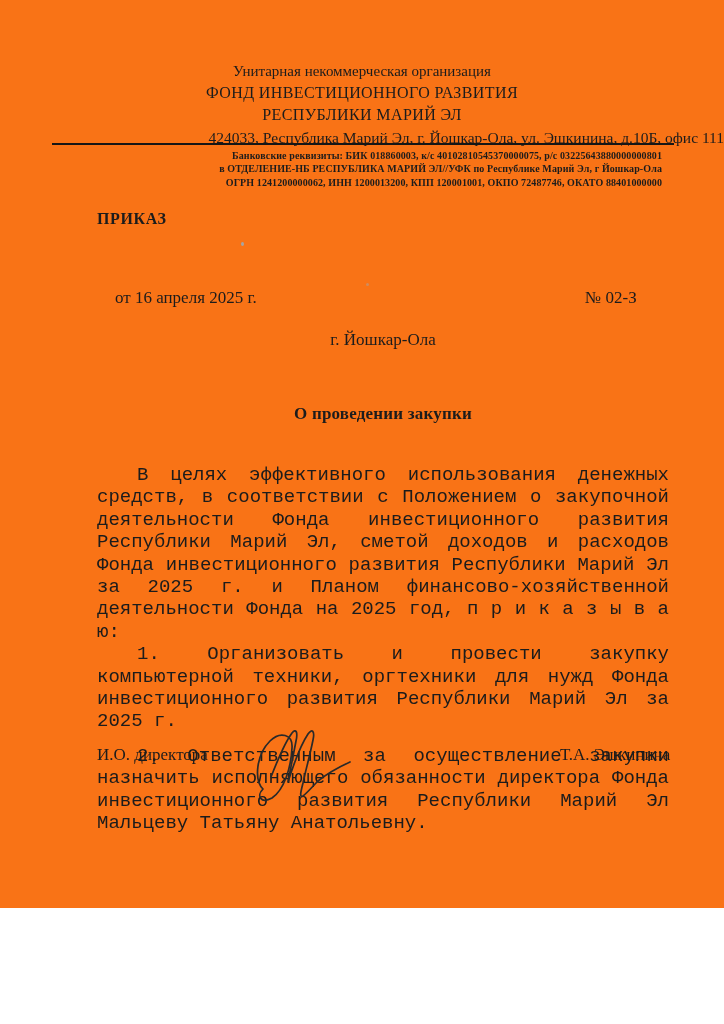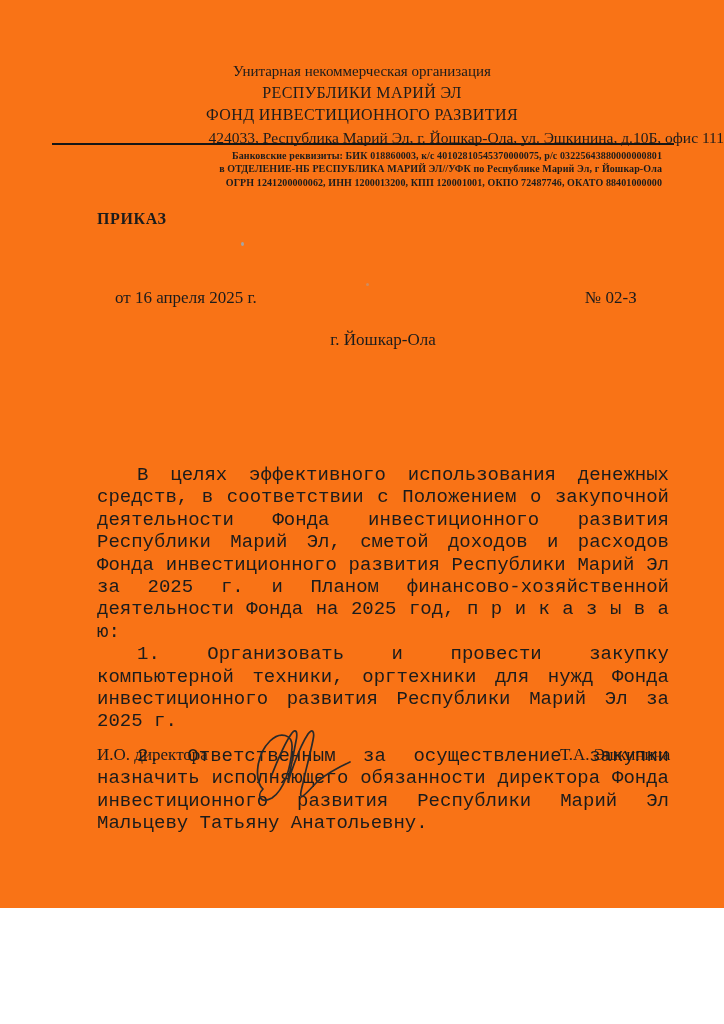--- a/index.html
+++ b/index.html
@@ -132,40 +132,41 @@
   .speck-2 { left: 97px;  top: 976px; width: 4px; height: 3px; opacity: .85; }
   .speck-3 { left: 366px; top: 283px; width: 3px; height: 3px; opacity: .5; }
 </style>
 </head>
 <body>
 
 <div class="page">
 
   <div class="letterhead">
     <div class="org-type">Унитарная некоммерческая организация</div>
+    <div class="org-name">ФОНД ИНВЕСТИЦИОННОГО РАЗВИТИЯ</div>
     <div class="org-name">РЕСПУБЛИКИ МАРИЙ ЭЛ</div>
-    <div class="org-name">ФОНД ИНВЕСТИЦИОННОГО РАЗВИТИЯ</div>
     <div class="org-addr">424033, Республика Марий Эл, г. Йошкар-Ола, ул. Эшкинина, д.10Б, офис 111</div>
   </div>
 
   <div class="header-divider"></div>
 
   <div class="bank-details">
     <div>Банковские реквизиты: БИК 018860003, к/с 40102810545370000075, р/с 03225643880000000801</div>
     <div>в ОТДЕЛЕНИЕ-НБ РЕСПУБЛИКА МАРИЙ ЭЛ//УФК по Республике Марий Эл, г Йошкар-Ола</div>
     <div>ОГРН 1241200000062, ИНН 1200013200, КПП 120001001, ОКПО 72487746, ОКАТО 88401000000</div>
   </div>
 
   <div class="doc-title">ПРИКАЗ</div>
 
   <div class="doc-date">от 16 апреля 2025 г.</div>
   <div class="doc-number">№ 02-З</div>
 
   <div class="doc-city">г. Йошкар-Ола</div>
 
+  <div class="doc-subject">О проведении закупки</div>
 
   <div class="doc-body">
     <p>В целях эффективного использования денежных средств, в соответствии с Положением о закупочной деятельности Фонда инвестиционного развития Республики Марий Эл, сметой доходов и расходов Фонда инвестиционного развития Республики Марий Эл за 2025 г. и Планом финансово-хозяйственной деятельности Фонда на 2025 год, п р и к а з ы в а ю:</p>
     <p>1. Организовать и провести закупку компьютерной техники, оргтехники для нужд Фонда инвестиционного развития Республики Марий Эл за 2025 г.</p>
     <p class="spaced">2. Ответственным за осуществление закупки назначить исполняющего обязанности директора Фонда инвестиционного развития Республики Марий Эл Мальцеву Татьяну Анатольевну.</p>
   </div>
 
   <div class="signer-position">И.О. директора</div>
 
   <svg class="signature" viewBox="0 0 112 90" xmlns="http://www.w3.org/2000/svg">

